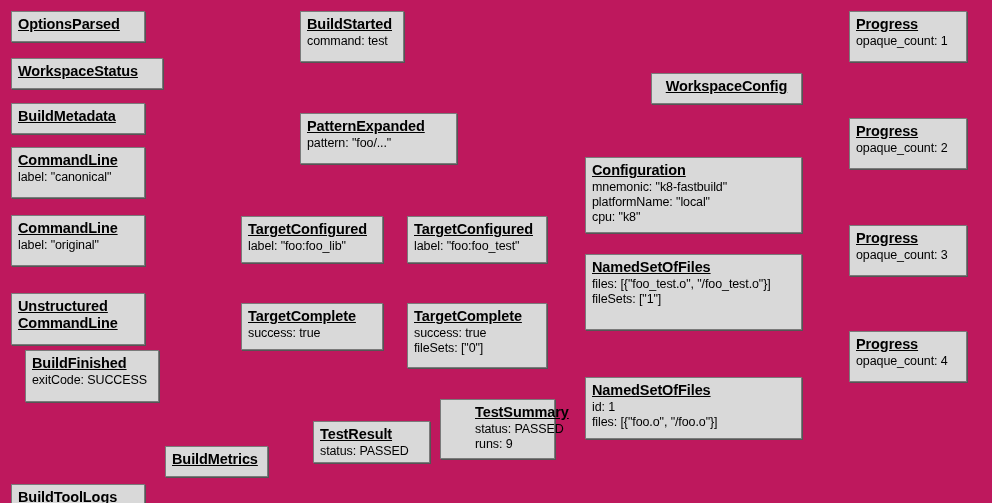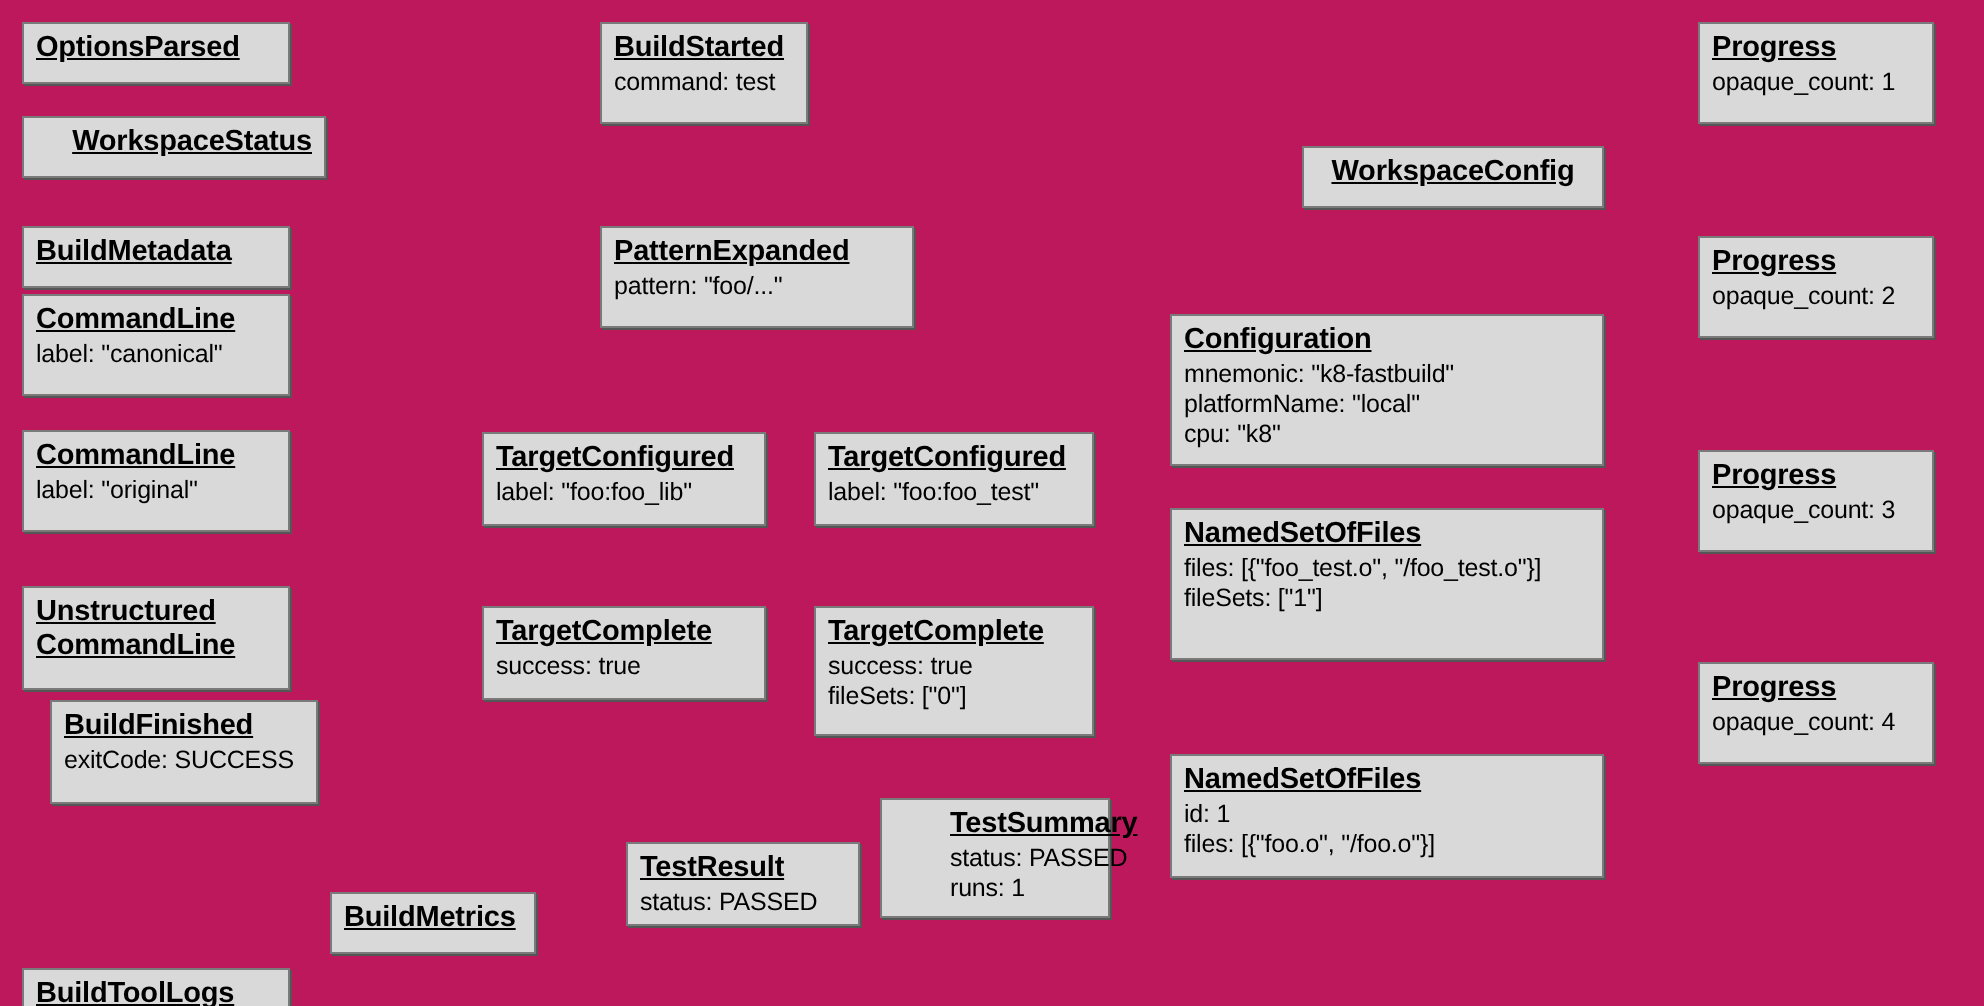--- a/index.html
+++ b/index.html
@@ -58,27 +58,27 @@
       <span class="node-fields">
         <span class="node-field">command: test</span>
       </span>
     </div>
     <div class="node" style="left: 849px; top: 11px; width: 118px; height: 51px;">
       <span class="node-title">Progress</span>
       <span class="node-fields">
         <span class="node-field">opaque_count: 1</span>
       </span>
     </div>
-    <div class="node empty" style="left: 11px; top: 58px; width: 152px; height: 31px; text-align: right;">
+    <div class="node empty" style="left: 11px; top: 58px; width: 152px; height: 31px;">
       <span class="node-title">WorkspaceStatus</span>
     </div>
     <div class="node empty" style="left: 651px; top: 73px; width: 151px; height: 31px; text-align: center;">
       <span class="node-title">WorkspaceConfig</span>
     </div>
-    <div class="node empty" style="left: 11px; top: 113px; width: 134px; height: 31px;">
+    <div class="node empty" style="left: 11px; top: 103px; width: 134px; height: 31px;">
       <span class="node-title">BuildMetadata</span>
     </div>
     <div class="node" style="left: 849px; top: 118px; width: 118px; height: 51px;">
       <span class="node-title">Progress</span>
       <span class="node-fields">
         <span class="node-field">opaque_count: 2</span>
       </span>
     </div>
     <div class="node" style="left: 300px; top: 113px; width: 157px; height: 51px;">
       <span class="node-title">PatternExpanded</span>
@@ -164,21 +164,21 @@
       <span class="node-title">NamedSetOfFiles</span>
       <span class="node-fields">
         <span class="node-field">id: 1</span>
         <span class="node-field">files: [{"foo.o", "/foo.o"}]</span>
       </span>
     </div>
     <div class="node" style="left: 440px; top: 399px; width: 115px; height: 60px; padding-left: 34px;">
       <span class="node-title">TestSummary</span>
       <span class="node-fields">
         <span class="node-field">status: PASSED</span>
-        <span class="node-field">runs: 1</span>
+        <span class="node-field">runs: 9</span>
       </span>
     </div>
     <div class="node" style="left: 313px; top: 421px; width: 117px; height: 42px;">
       <span class="node-title">TestResult</span>
       <span class="node-fields">
         <span class="node-field">status: PASSED</span>
       </span>
     </div>
     <div class="node empty" style="left: 11px; top: 446px; width: 134px; height: 31px; margin-top: 38px;">
       <span class="node-title">BuildToolLogs</span>

